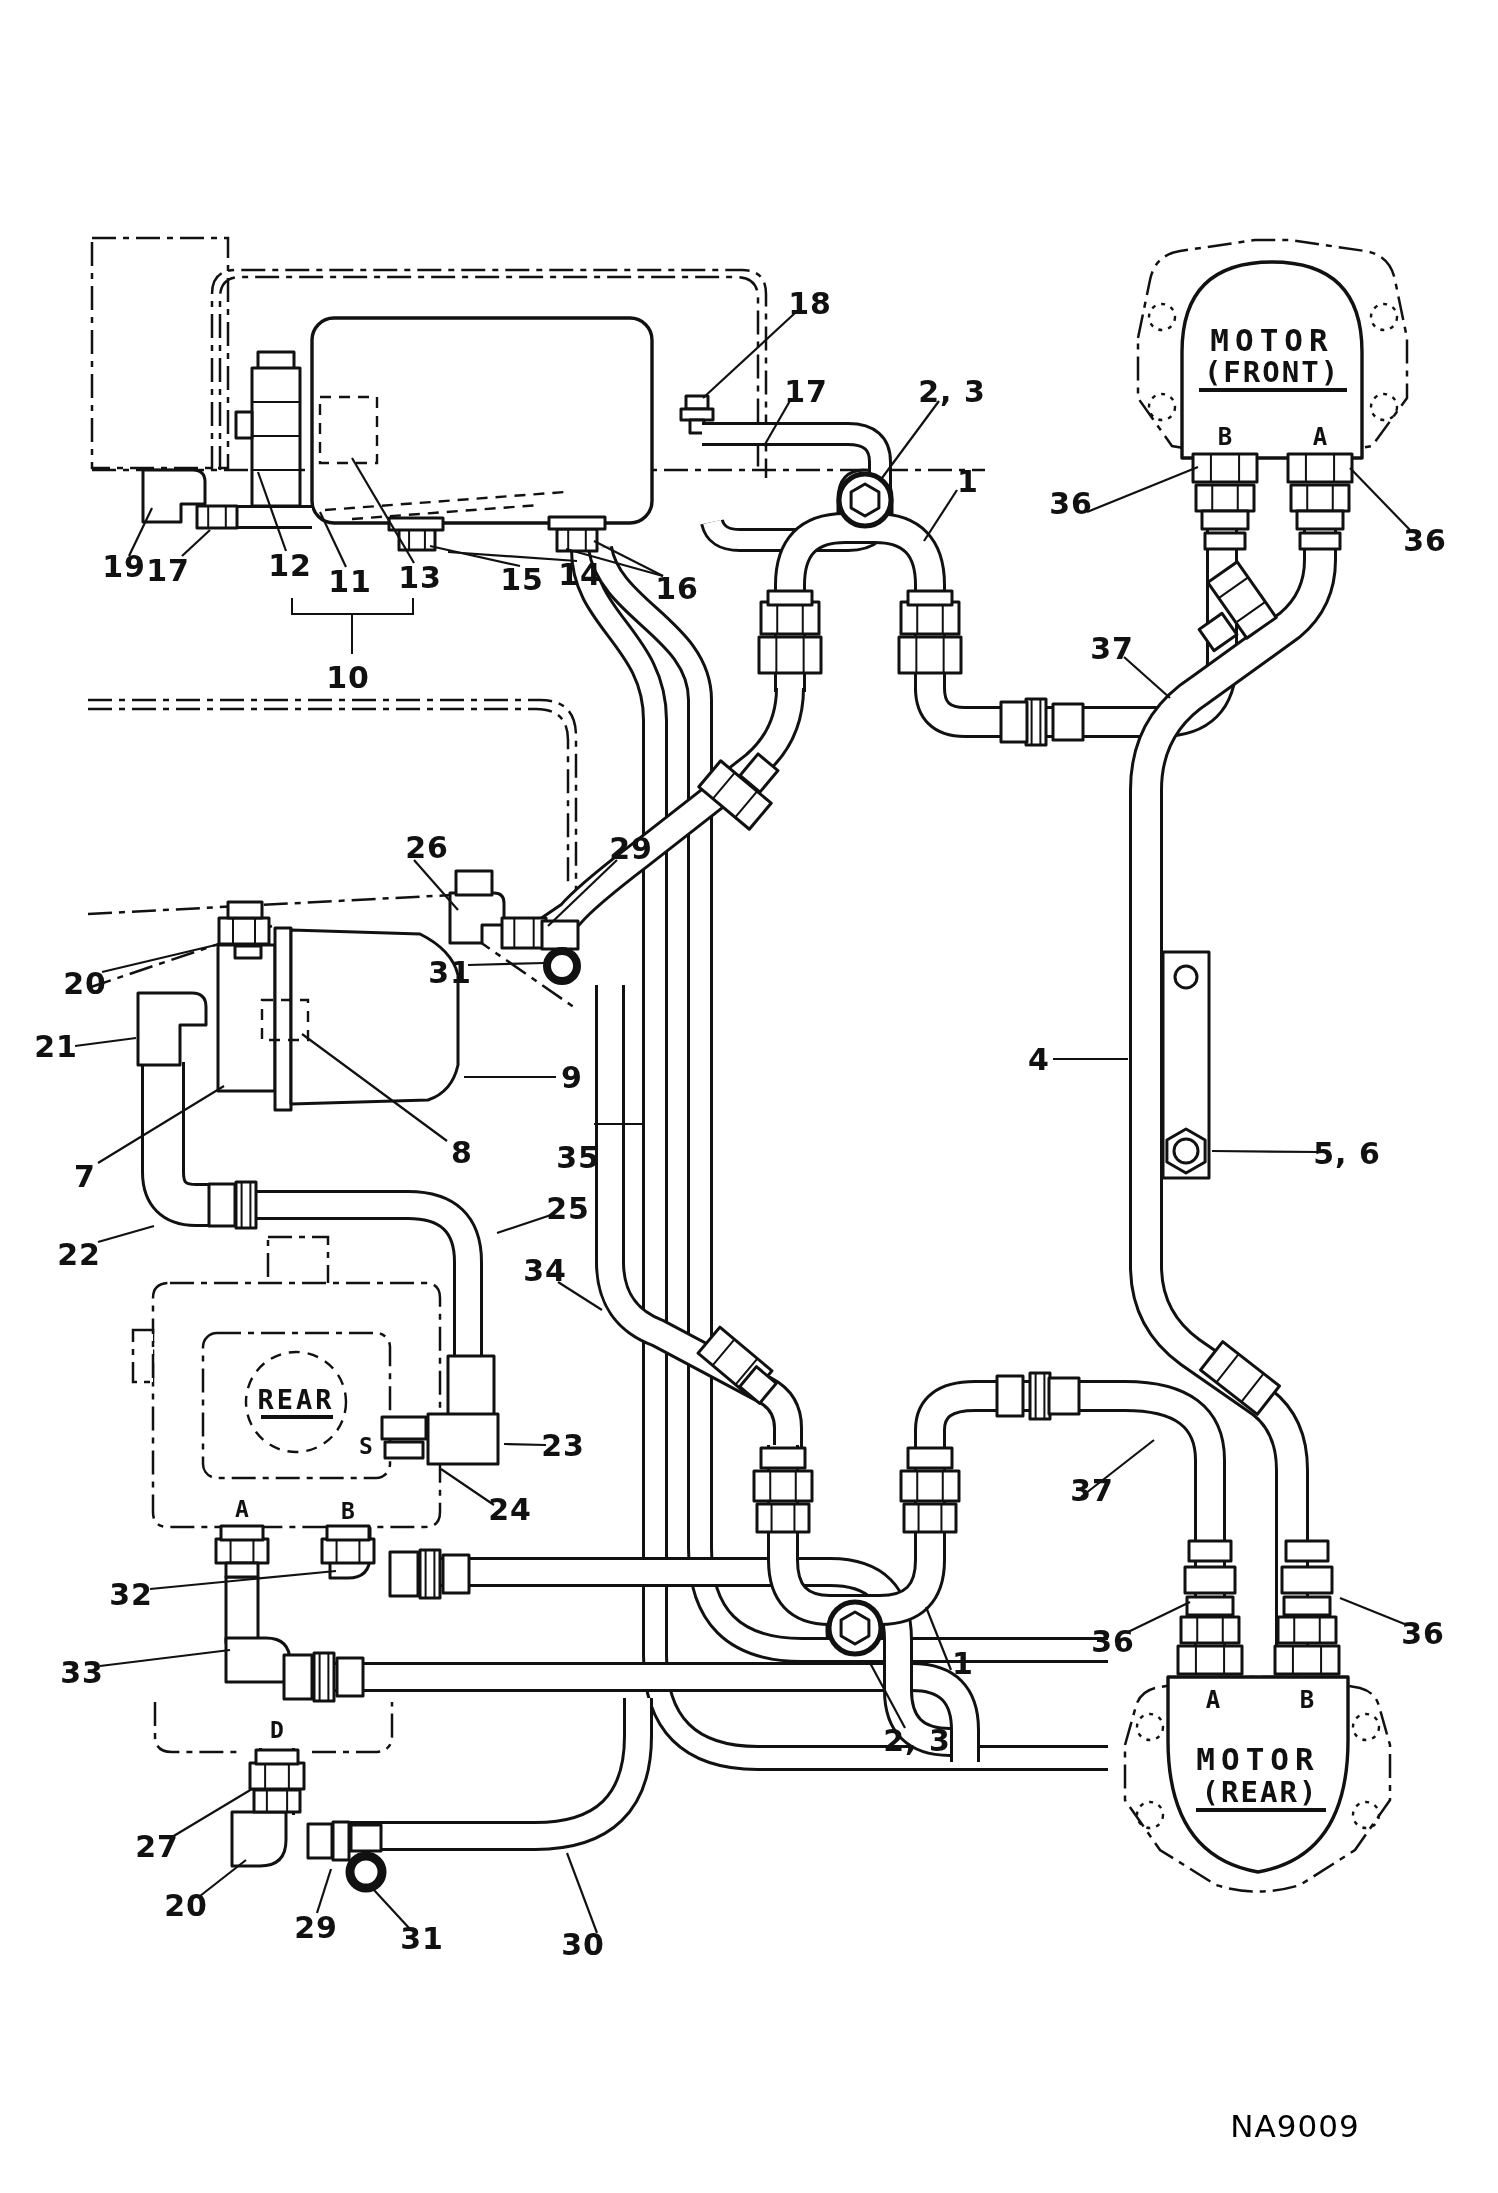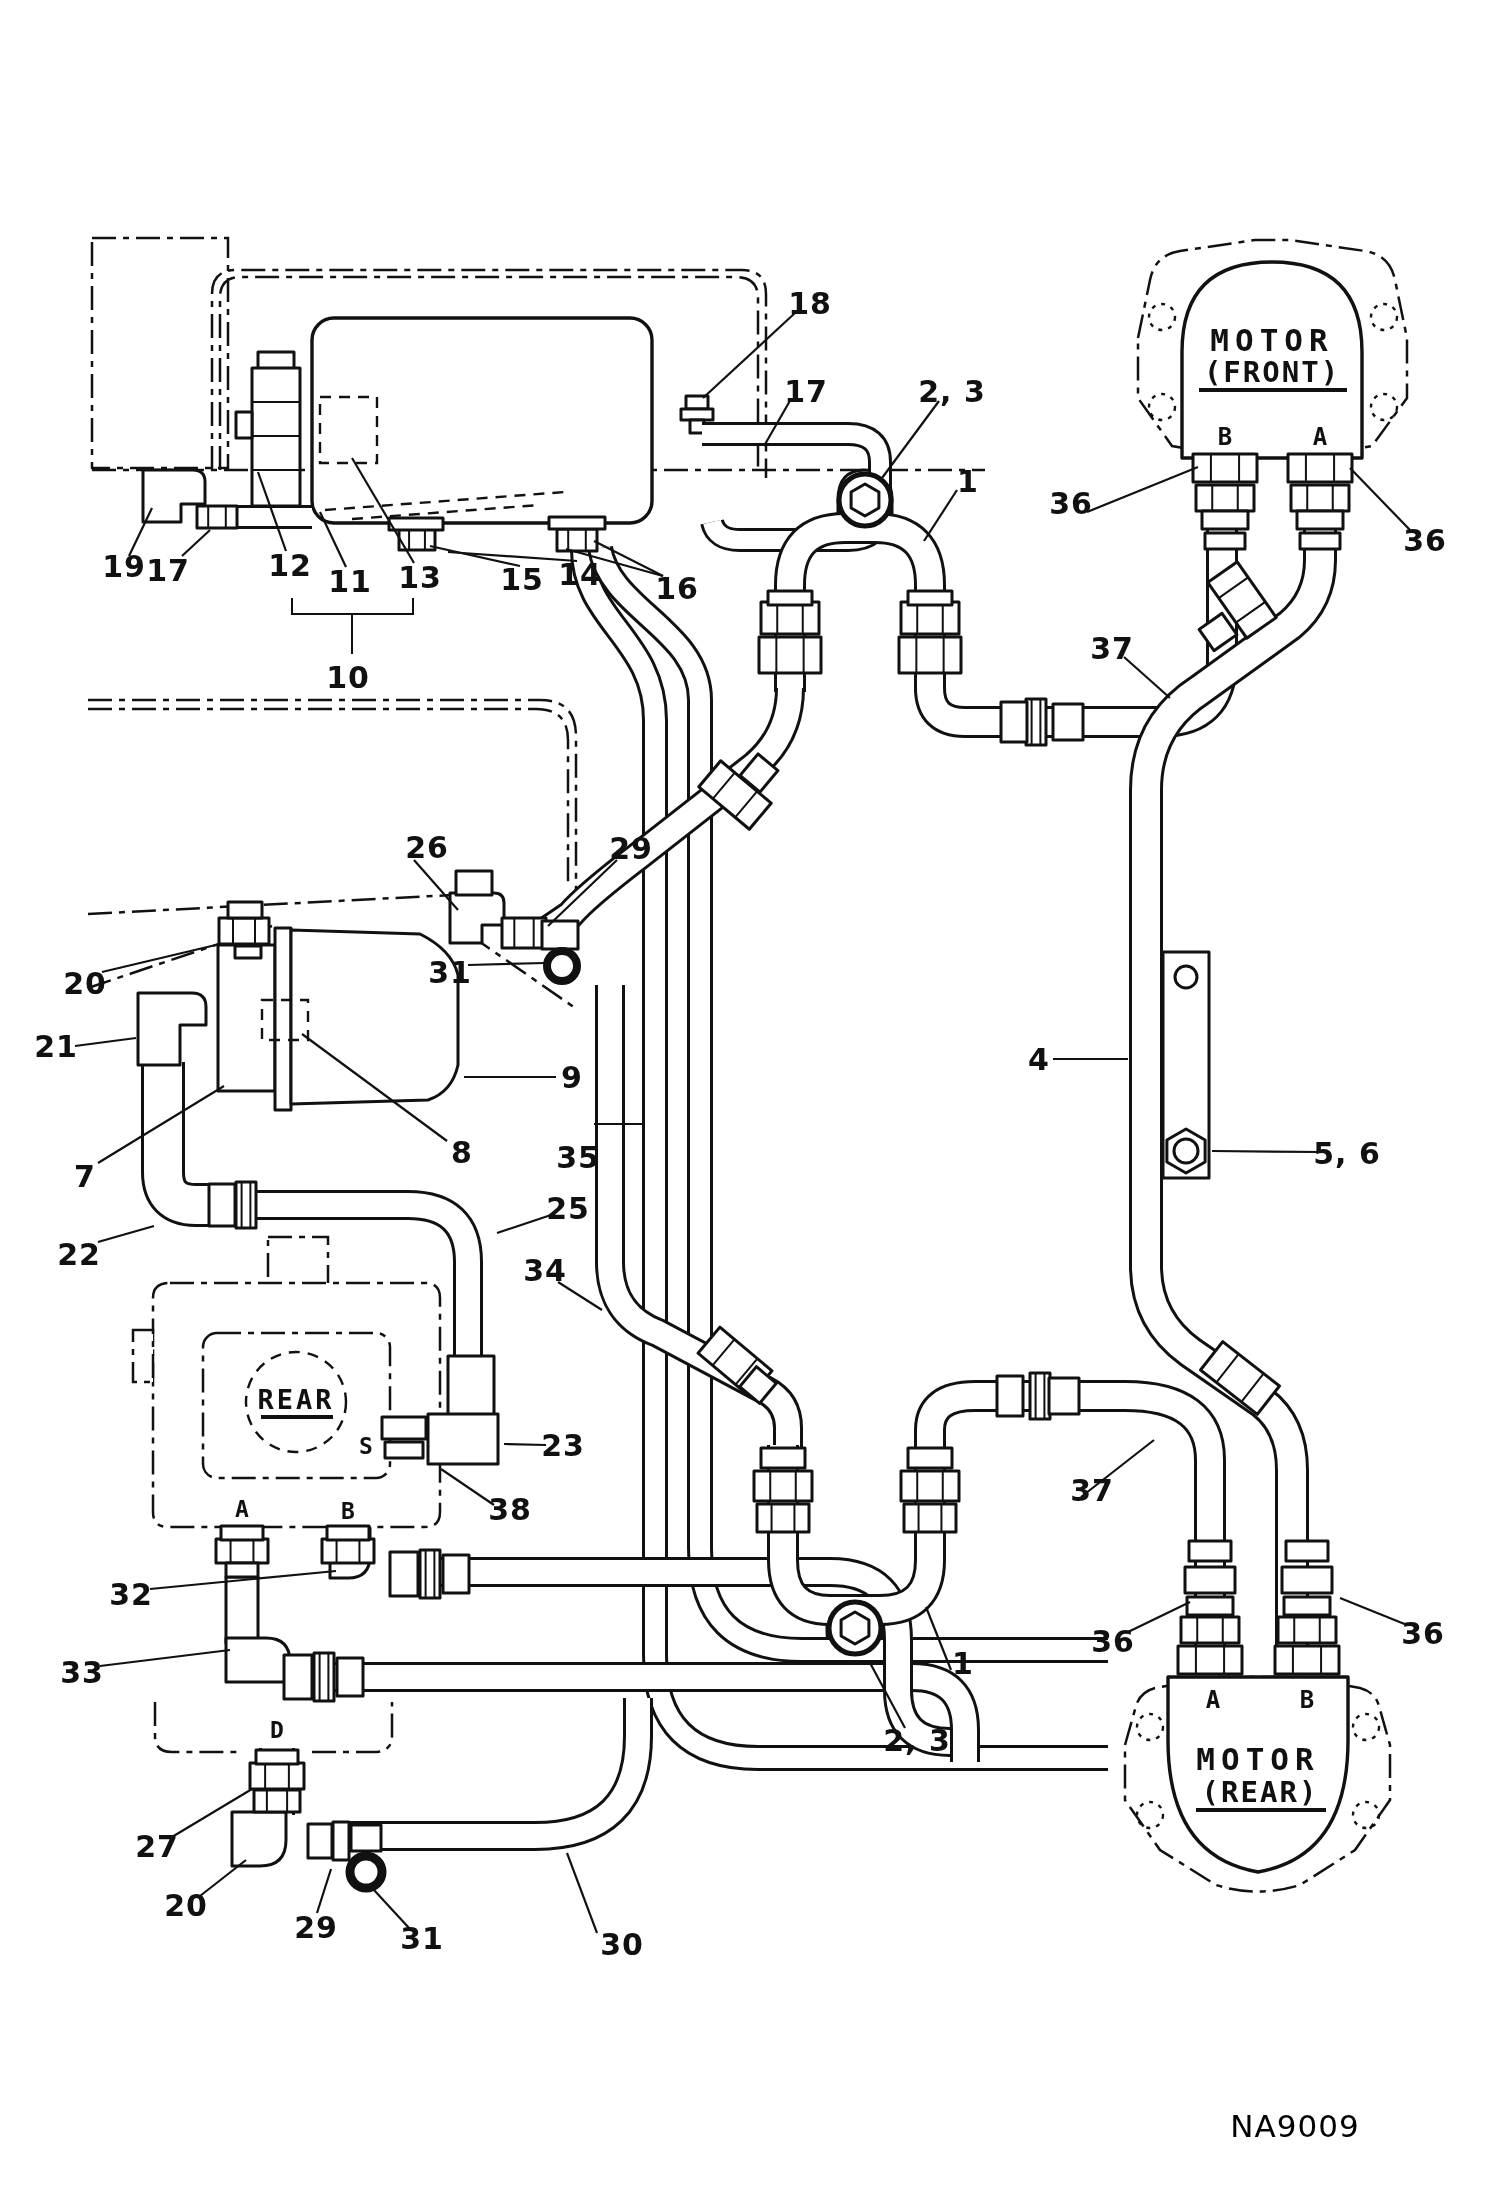--- a/index.html
+++ b/index.html
@@ -520,27 +520,27 @@
       <div class="lbl" style="left: 1039px; top: 1059px;">4</div>
       <div class="lbl" style="left: 85px; top: 1176px;">7</div>
       <div class="lbl" style="left: 572px; top: 1077px;">9</div>
       <div class="lbl" style="left: 578px; top: 1124px; margin-top: 33px;">35</div>
       <div class="lbl" style="left: 462px; top: 1152px;">8</div>
       <div class="lbl" style="left: 1347px; top: 1153px; text-align: center;">5, 6</div>
       <div class="lbl" style="left: 568px; top: 1208px;">25</div>
       <div class="lbl" style="left: 79px; top: 1254px;">22</div>
       <div class="lbl" style="left: 545px; top: 1270px;">34</div>
       <div class="lbl" style="left: 563px; top: 1445px;">23</div>
-      <div class="lbl" style="left: 510px; top: 1509px;">38</div>
+      <div class="lbl" style="left: 510px; top: 1509px;">24</div>
       <div class="lbl" style="left: 131px; top: 1594px;">32</div>
       <div class="lbl" style="left: 82px; top: 1672px;">33</div>
       <div class="lbl" style="left: 157px; top: 1846px;">27</div>
       <div class="lbl" style="left: 186px; top: 1905px;">20</div>
       <div class="lbl" style="left: 316px; top: 1927px;">29</div>
       <div class="lbl" style="left: 422px; top: 1938px;">31</div>
-      <div class="lbl" style="left: 622px; top: 1944px;">30</div>
+      <div class="lbl" style="left: 583px; top: 1944px;">30</div>
       <div class="lbl" style="left: 963px; top: 1663px;">1</div>
       <div class="lbl" style="left: 917px; top: 1740px;">2, 3</div>
       <div class="lbl" style="left: 1092px; top: 1490px;">37</div>
       <div class="lbl" style="left: 1113px; top: 1641px;">36</div>
       <div class="lbl" style="left: 1423px; top: 1633px;">36</div>
     </div>
 </div>
 
 </body></html>

